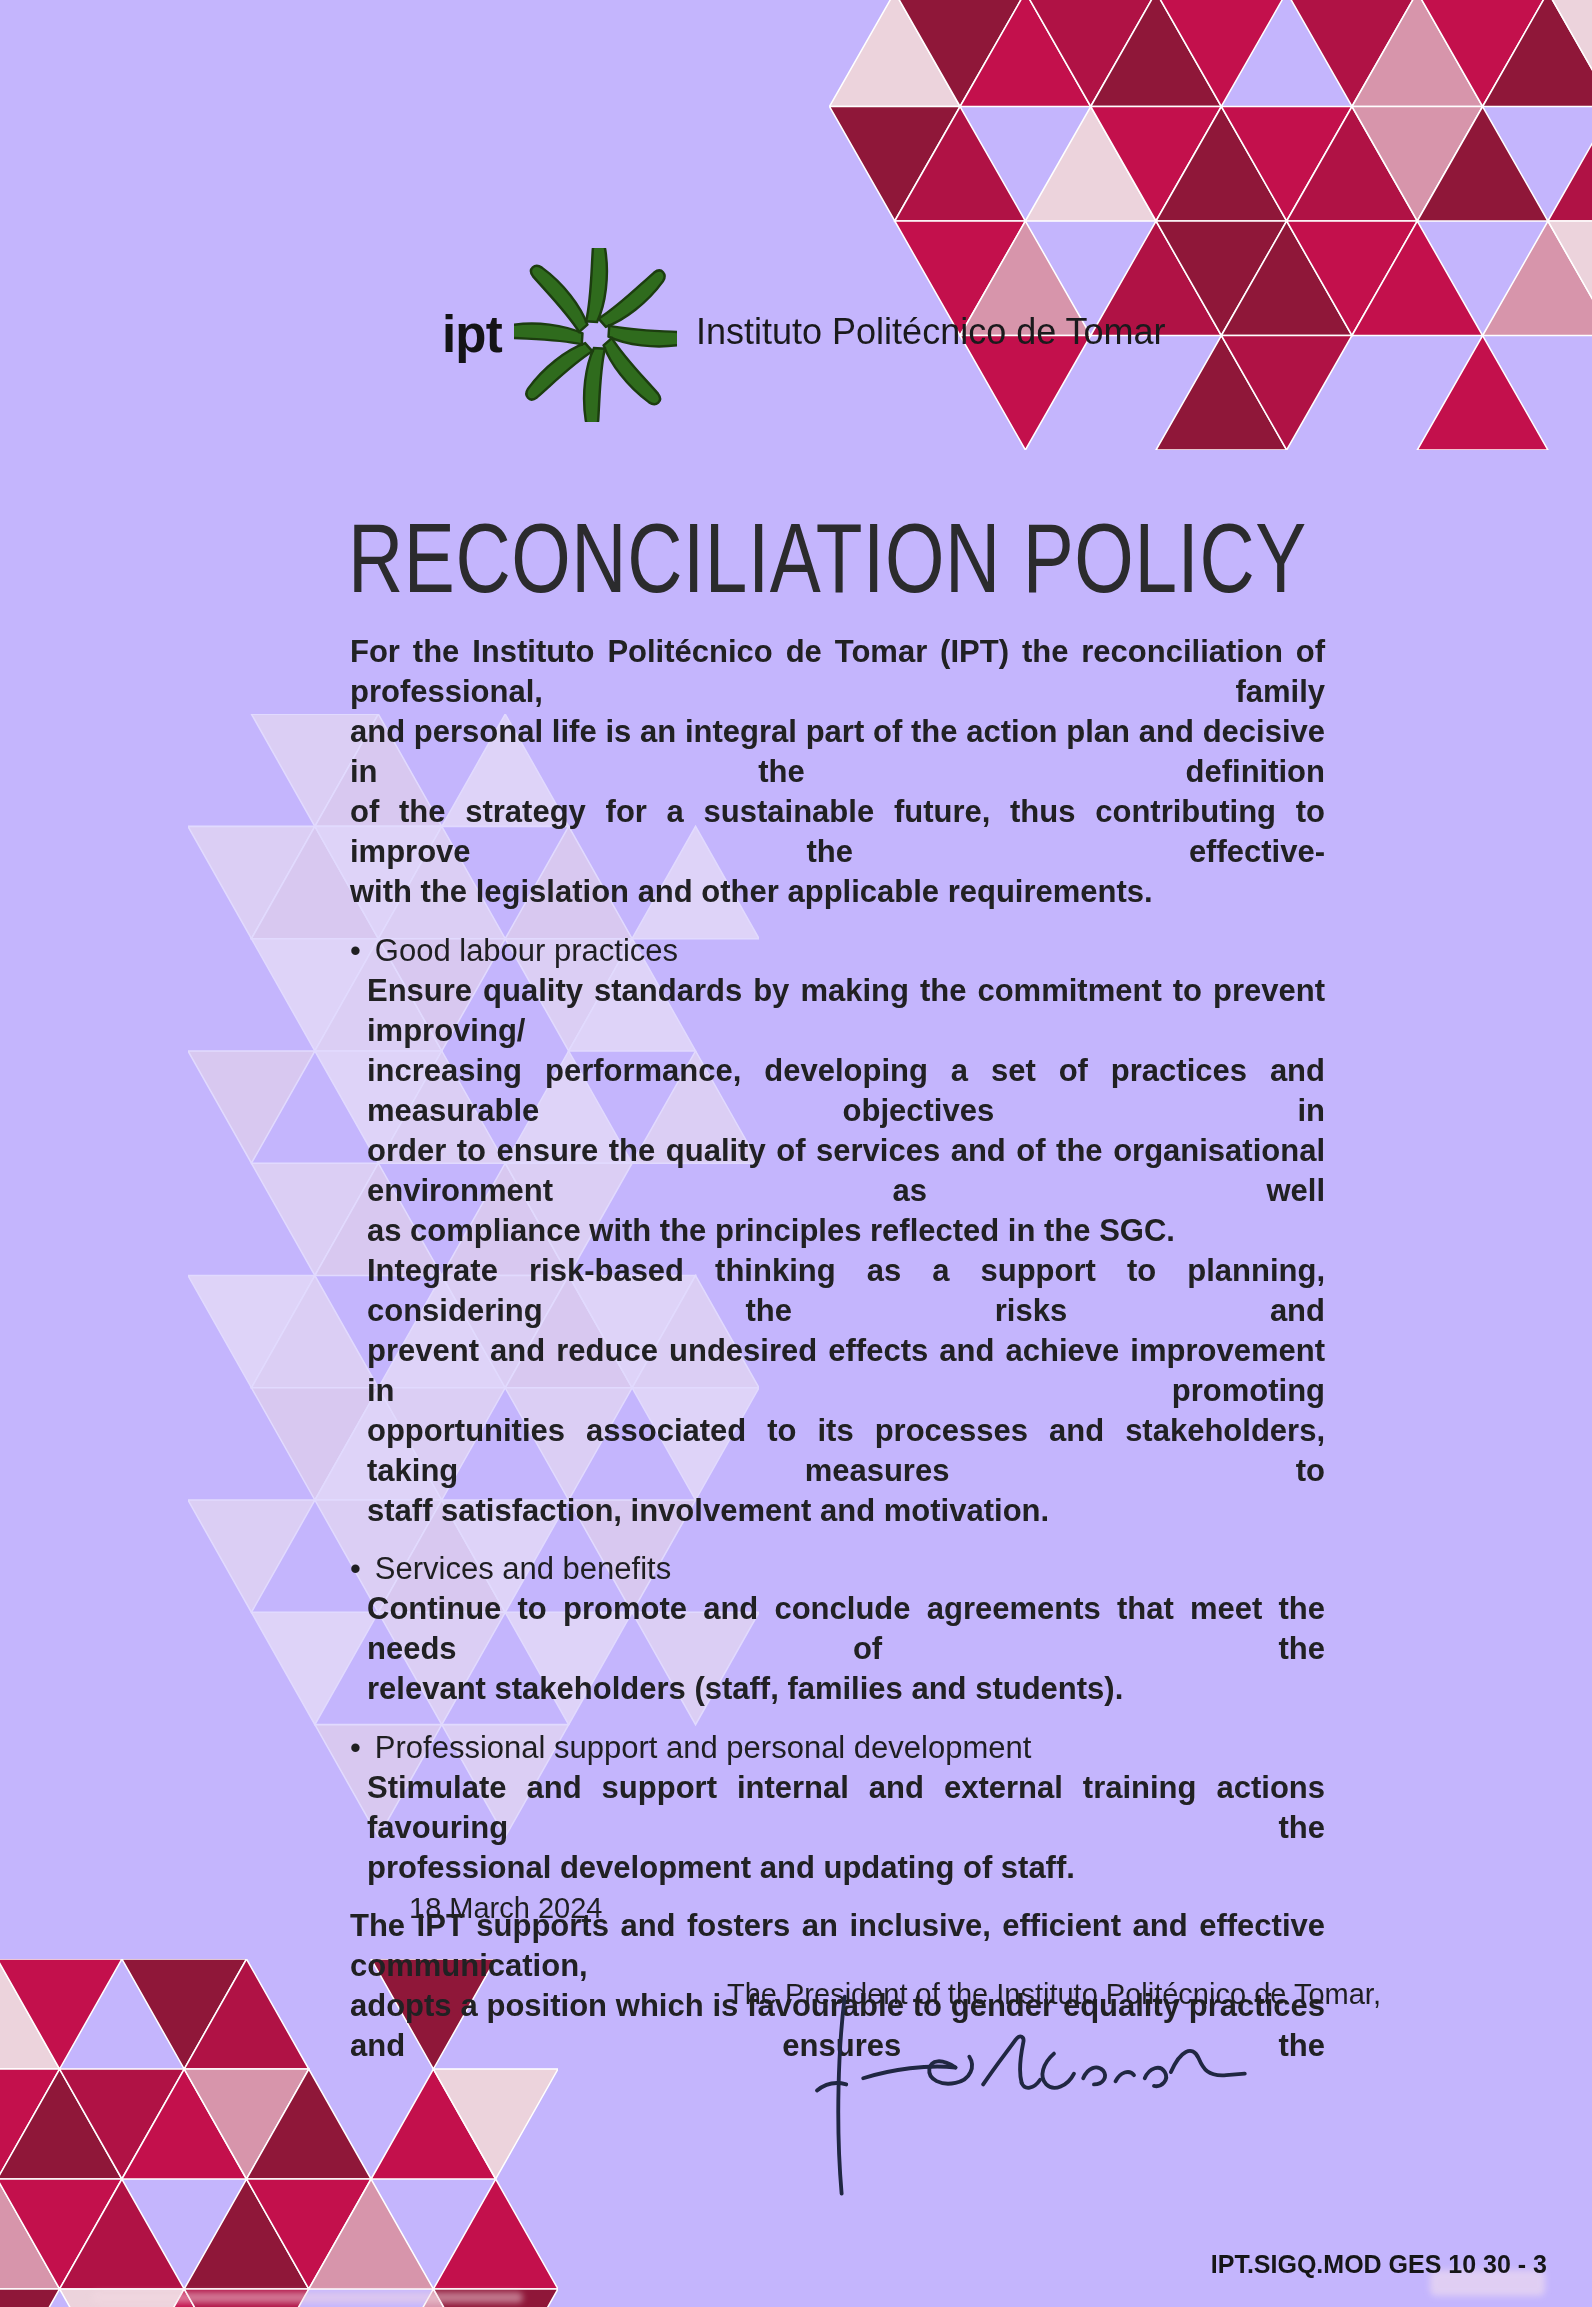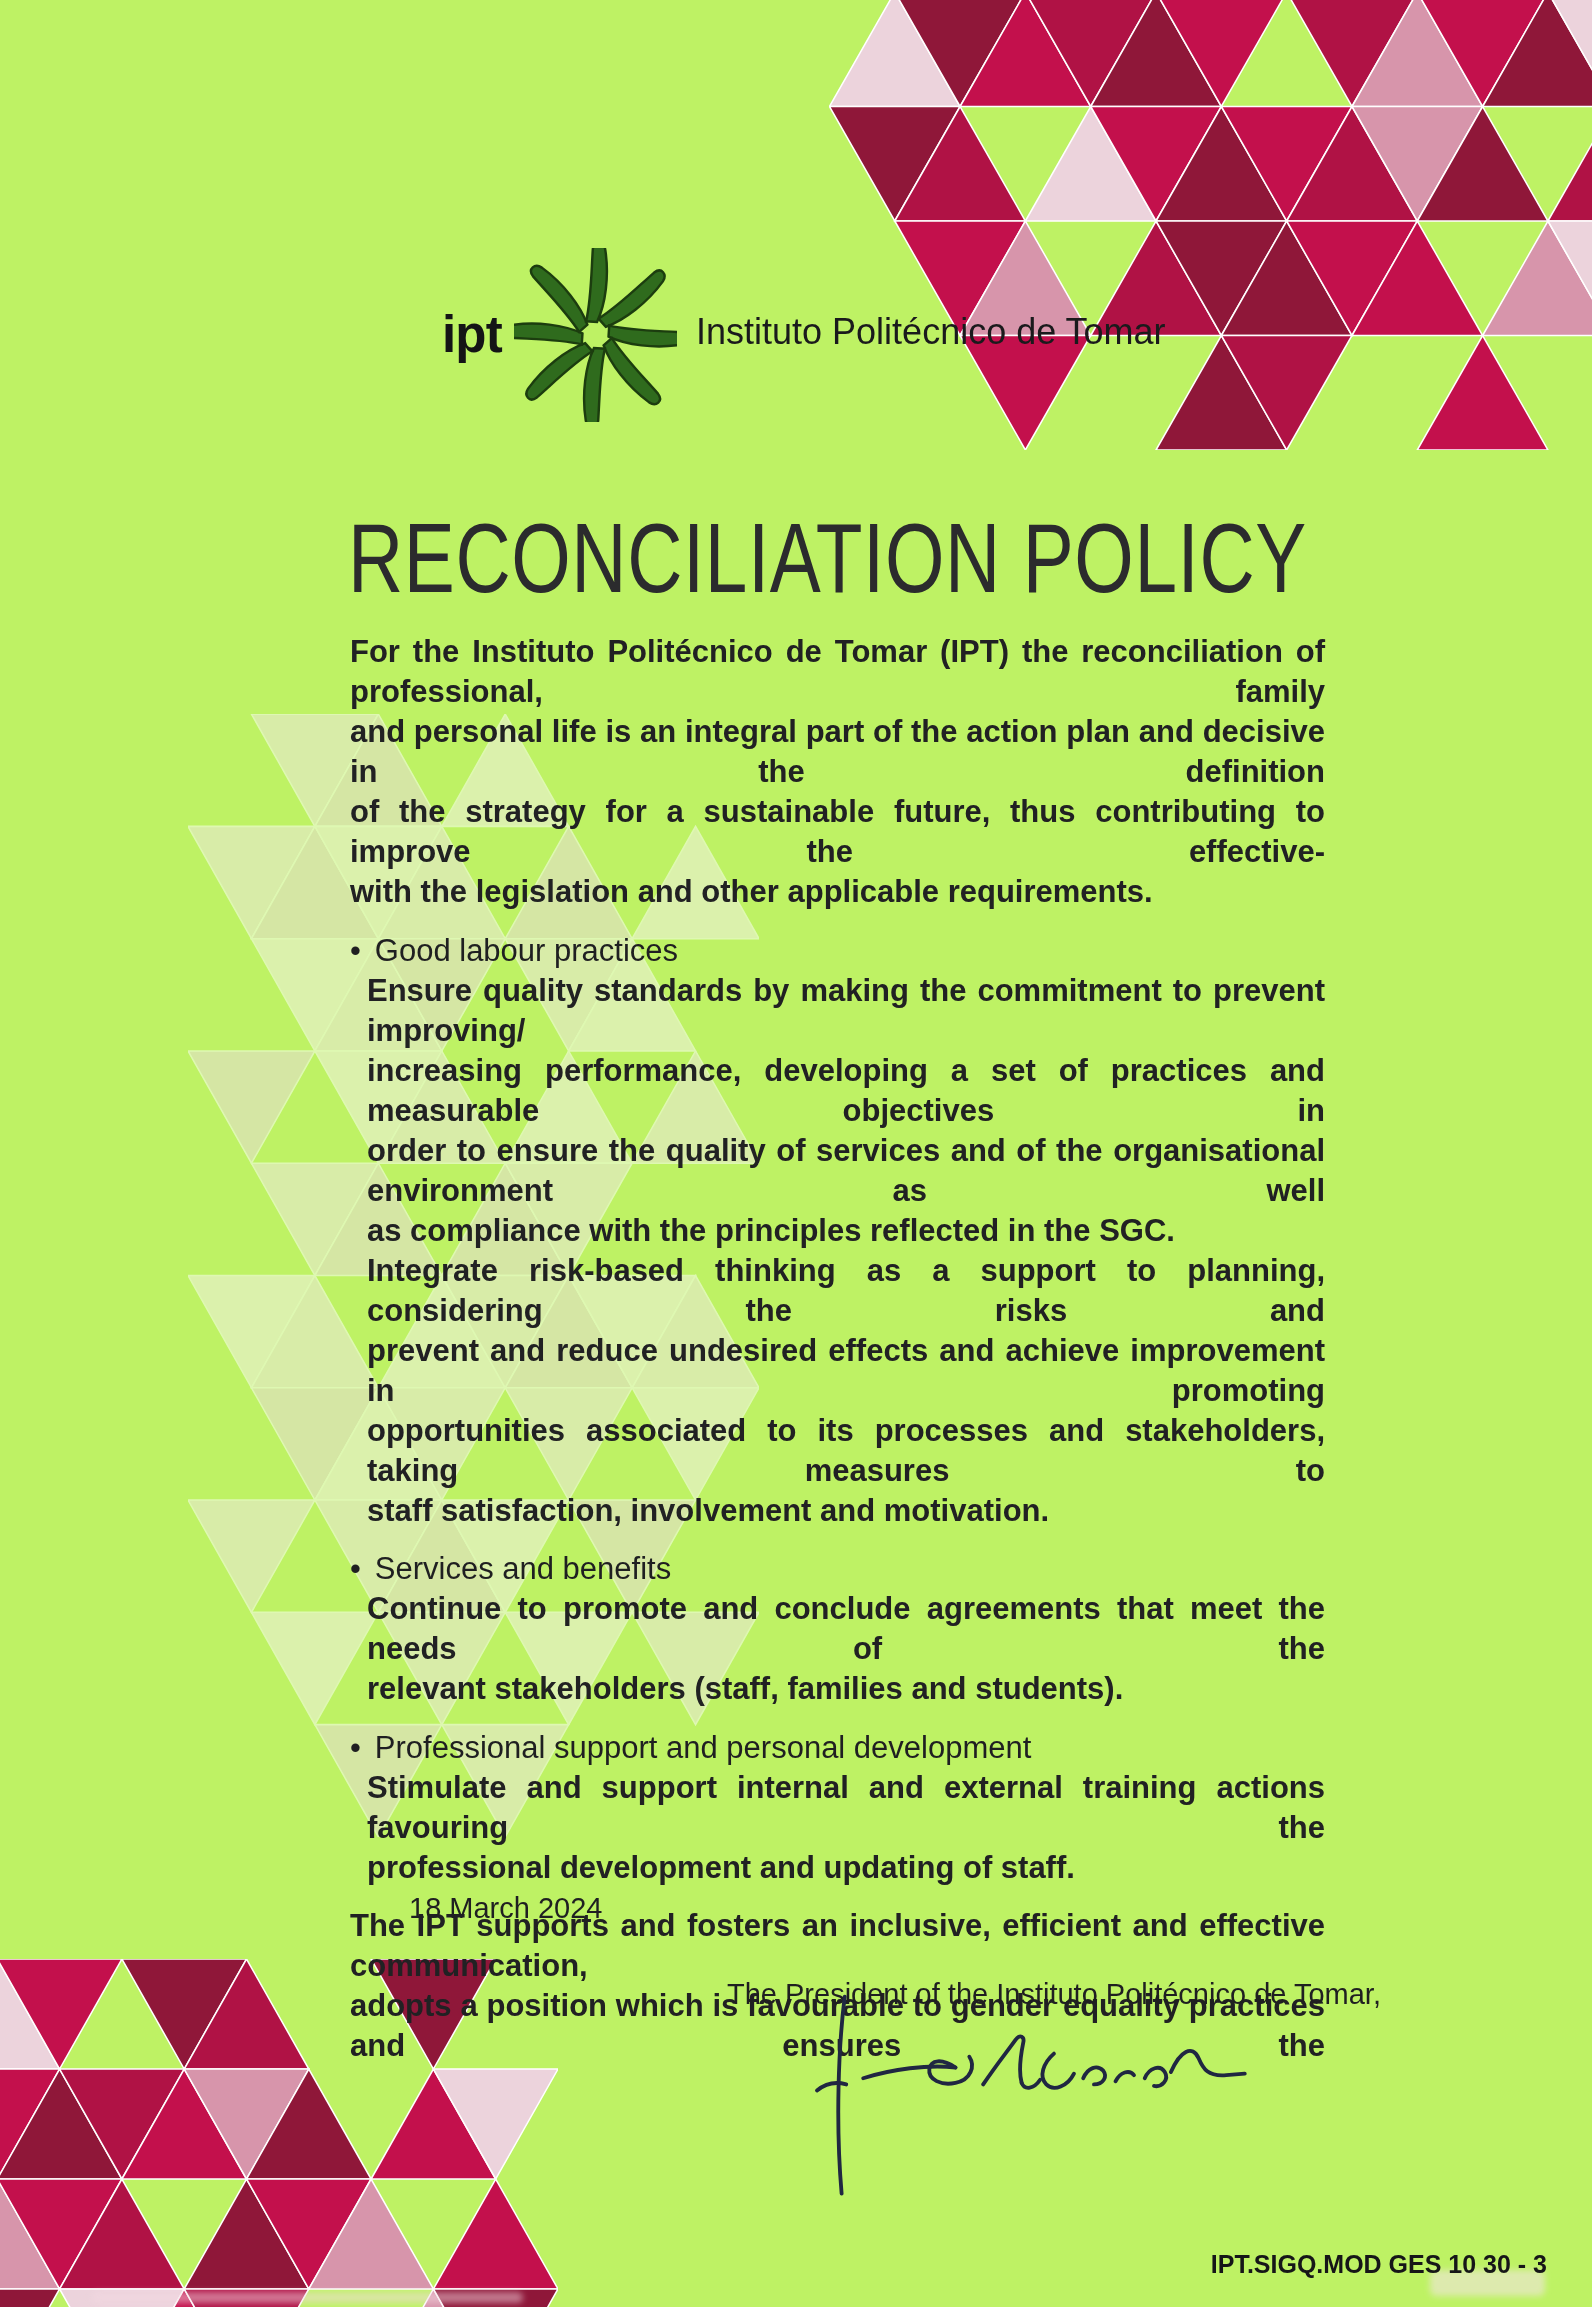--- a/index.html
+++ b/index.html
@@ -1,20 +1,20 @@
 <!DOCTYPE html>
 <html style="font-size:12.3px"><head>
 <meta charset="utf-8">
 <style>
   html,body{margin:0;padding:0;background:#e8e8e8;}
   #page{
     position:relative;
     width:1593px;height:2307px;
     margin:0 auto;
-    background:#bef264;
+    background:#c4b5fd;
     overflow:hidden;
     font-family:"Liberation Sans","DejaVu Sans",sans-serif;
     color:#1f1f21;
   }
   .abs{position:absolute;}
   svg.mosaic{position:absolute;display:block;}
   
   #logo-text{
     left:442px;top:305px;
     font-size:51px;font-weight:700;letter-spacing:-0.8px;color:#141416;

